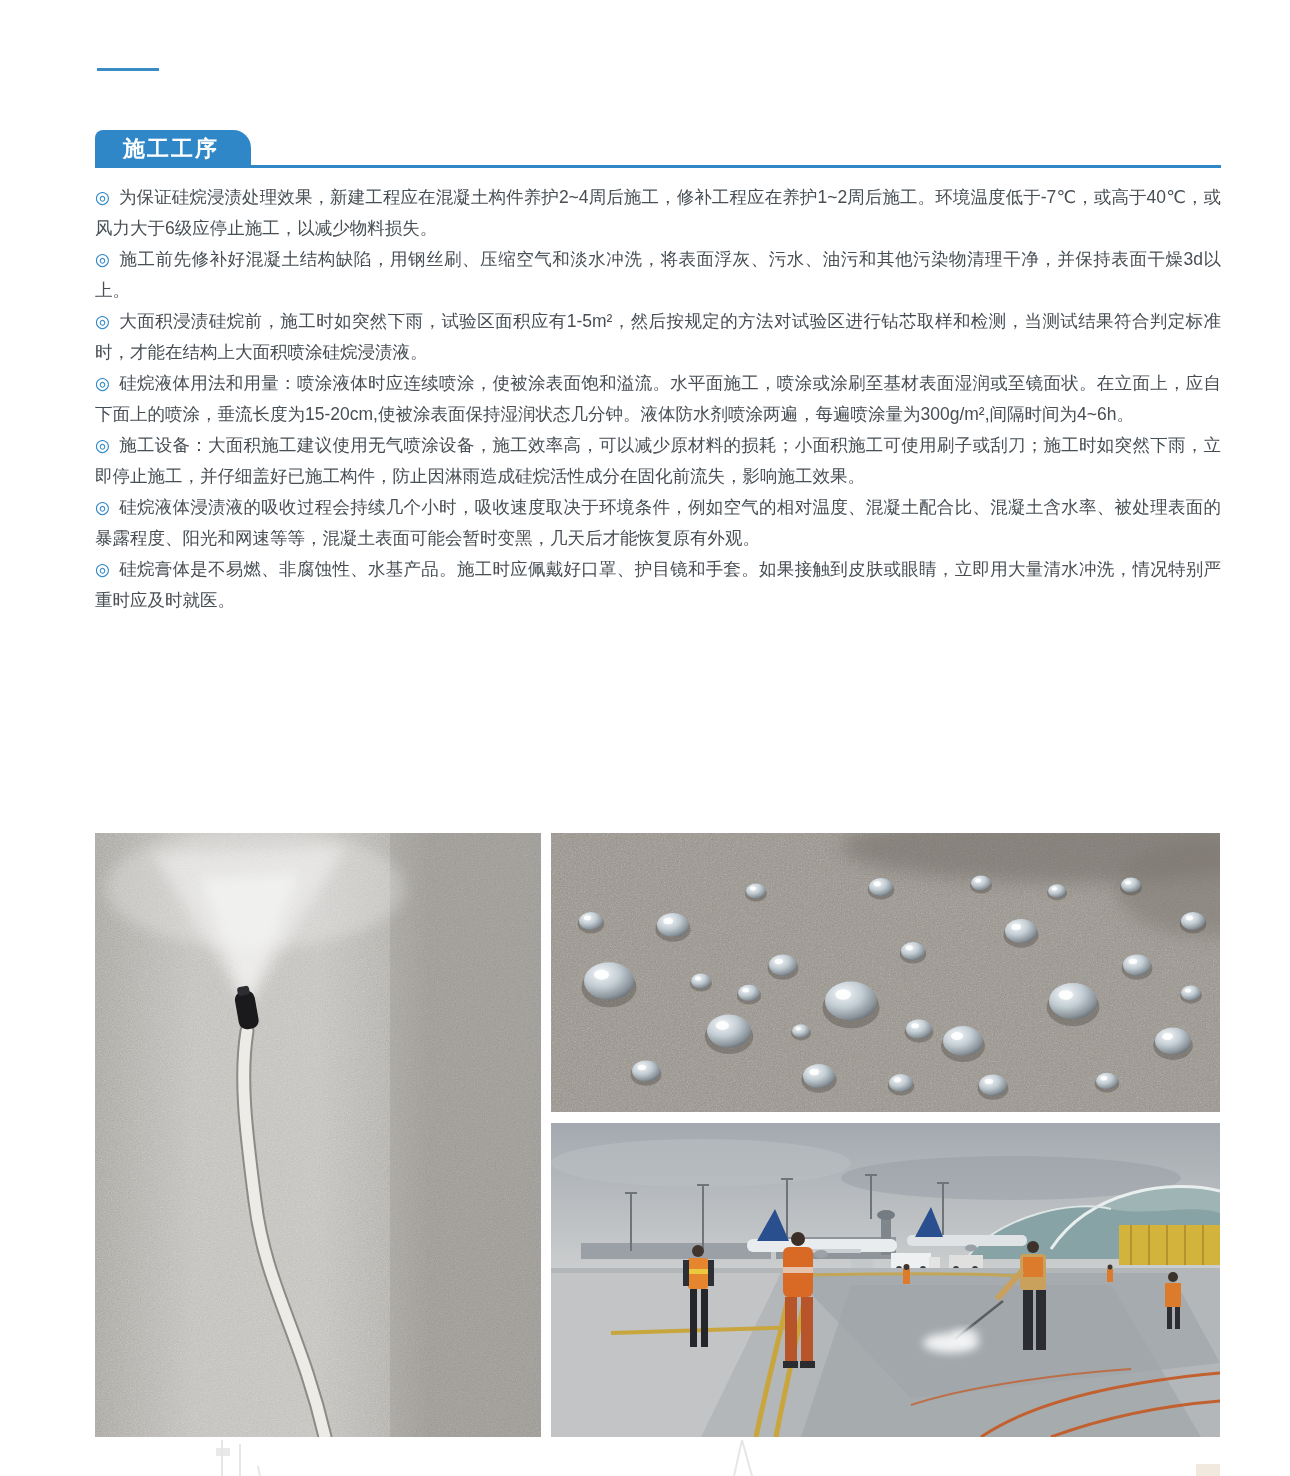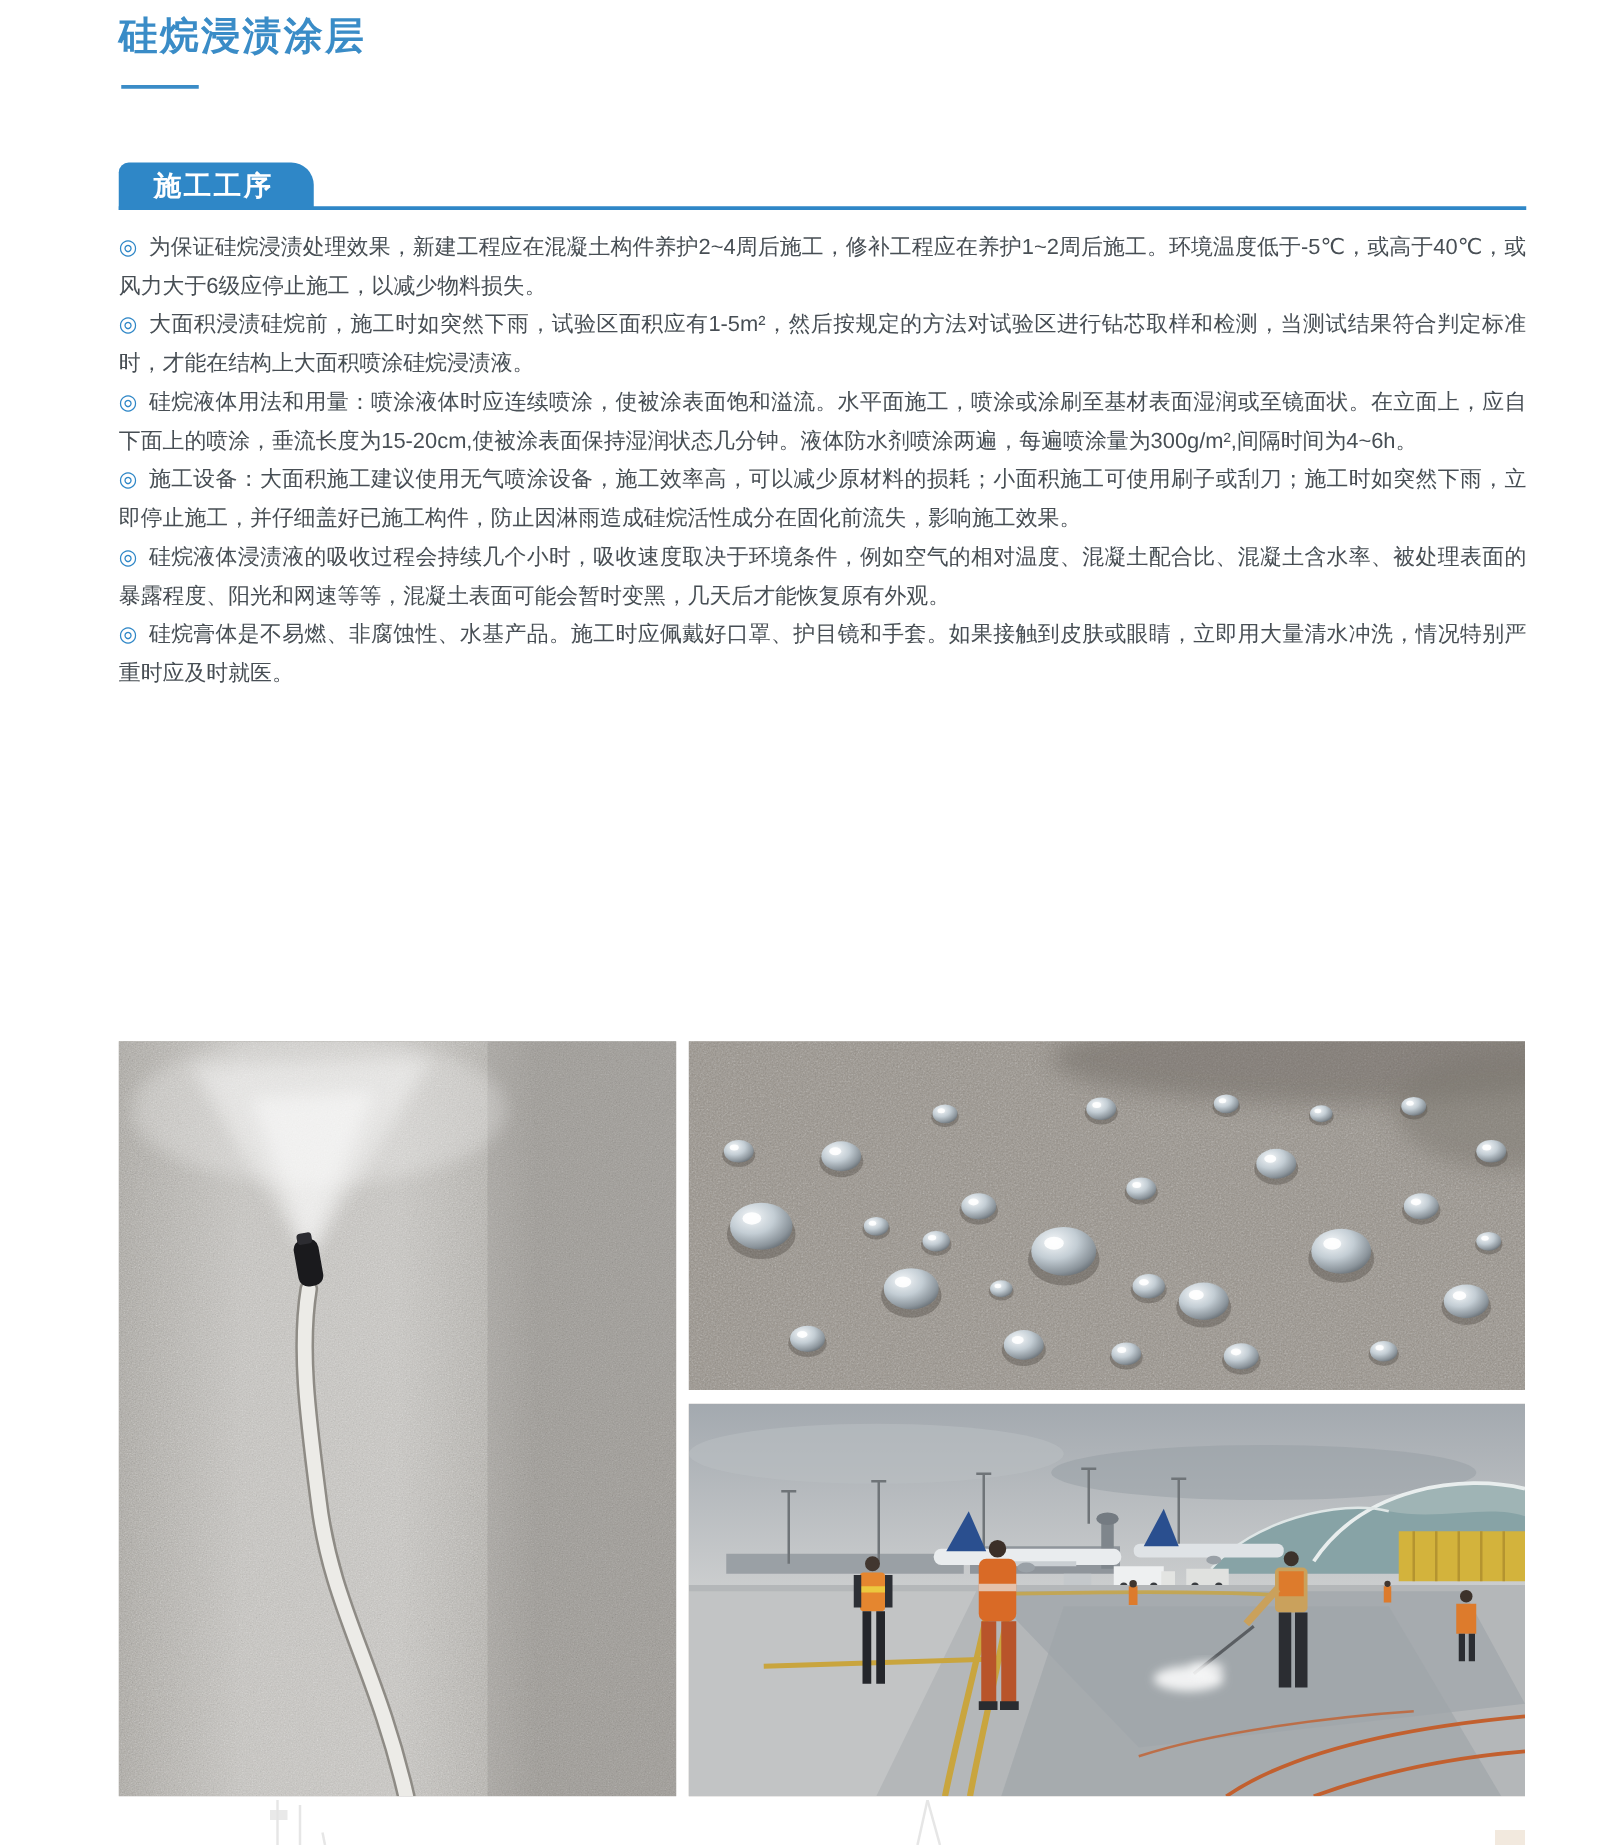--- a/index.html
+++ b/index.html
@@ -19,32 +19,32 @@
   .blt{color:#2f87c7;margin-right:9px;font-size:17px;}
   .ph{position:absolute;overflow:hidden;background:#b0ada7;}
   .ph svg{display:block;}
   .artifacts{position:absolute;left:0;top:1440px;width:1290px;height:36px;}
 </style>
 </head>
 <body>
 
 <div class="page">
 
-  <h1 class="doc-title">硅烷浸渍涂层</h1>
   <div class="title-rule"></div>
 
   <div class="sec-header" style="top:130px">
     <div class="sec-rule"></div>
     <div class="sec-tab">
       <span>施工工序</span>
     </div>
   </div>
 
   <div class="body-text" style="top:182px">
-    <p><span class="blt">◎</span><span>为保证硅烷浸渍处理效果，新建工程应在混凝土构件养护2~4周后施工，修补工程应在养护1~2周后施工。环境温度低于-5℃，或高于40℃，或风力大于6级应停止施工，以减少物料损失。</span></p>
+    <p><span class="blt">◎</span><span>为保证硅烷浸渍处理效果，新建工程应在混凝土构件养护2~4周后施工，修补工程应在养护1~2周后施工。环境温度低于-7℃，或高于40℃，或风力大于6级应停止施工，以减少物料损失。</span></p>
+    <p><span class="blt">◎</span><span>施工前先修补好混凝土结构缺陷，用钢丝刷、压缩空气和淡水冲洗，将表面浮灰、污水、油污和其他污染物清理干净，并保持表面干燥3d以上。</span></p>
     <p><span class="blt">◎</span><span>大面积浸渍硅烷前，施工时如突然下雨，试验区面积应有1-5m²，然后按规定的方法对试验区进行钻芯取样和检测，当测试结果符合判定标准时，才能在结构上大面积喷涂硅烷浸渍液。</span></p>
     <p><span class="blt">◎</span><span>硅烷液体用法和用量：喷涂液体时应连续喷涂，使被涂表面饱和溢流。水平面施工，喷涂或涂刷至基材表面湿润或至镜面状。在立面上，应自下面上的喷涂，垂流长度为15-20cm,使被涂表面保持湿润状态几分钟。液体防水剂喷涂两遍，每遍喷涂量为300g/m²,间隔时间为4~6h。</span></p>
     <p><span class="blt">◎</span><span>施工设备：大面积施工建议使用无气喷涂设备，施工效率高，可以减少原材料的损耗；小面积施工可使用刷子或刮刀；施工时如突然下雨，立即停止施工，并仔细盖好已施工构件，防止因淋雨造成硅烷活性成分在固化前流失，影响施工效果。</span></p>
     <p><span class="blt">◎</span><span>硅烷液体浸渍液的吸收过程会持续几个小时，吸收速度取决于环境条件，例如空气的相对温度、混凝土配合比、混凝土含水率、被处理表面的暴露程度、阳光和网速等等，混凝土表面可能会暂时变黑，几天后才能恢复原有外观。</span></p>
     <p><span class="blt">◎</span><span>硅烷膏体是不易燃、非腐蚀性、水基产品。施工时应佩戴好口罩、护目镜和手套。如果接触到皮肤或眼睛，立即用大量清水冲洗，情况特别严重时应及时就医。</span></p>
   </div>
 
 
 
   <figure class="ph" style="left:95px;top:833px;width:446px;height:604px;margin:0">

